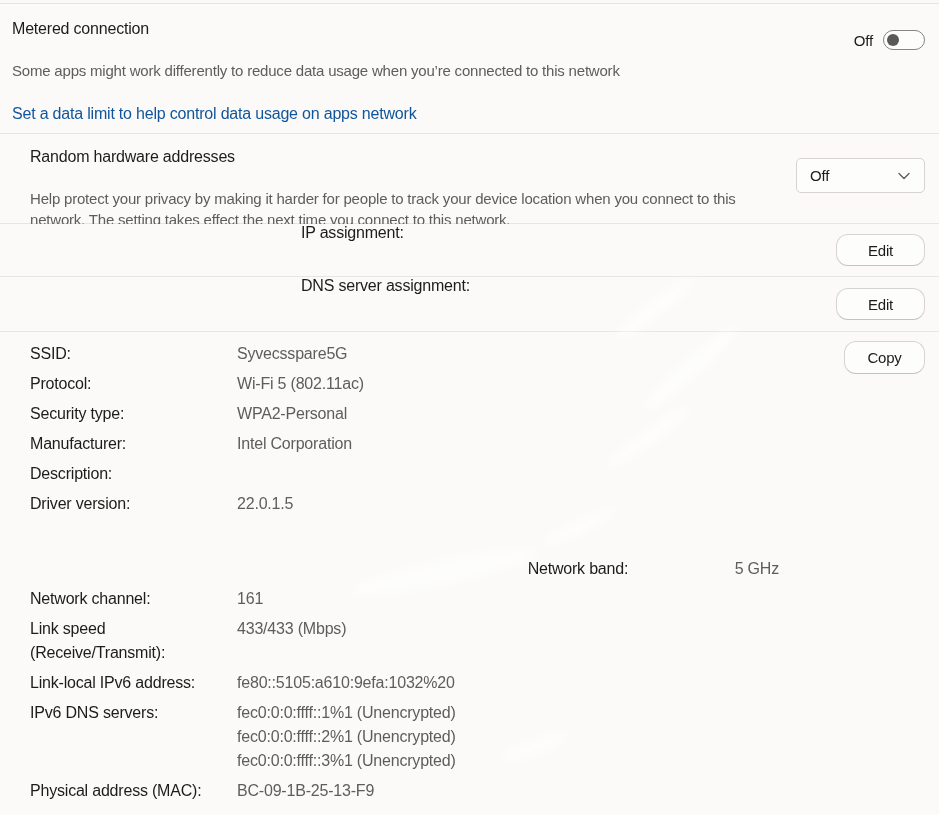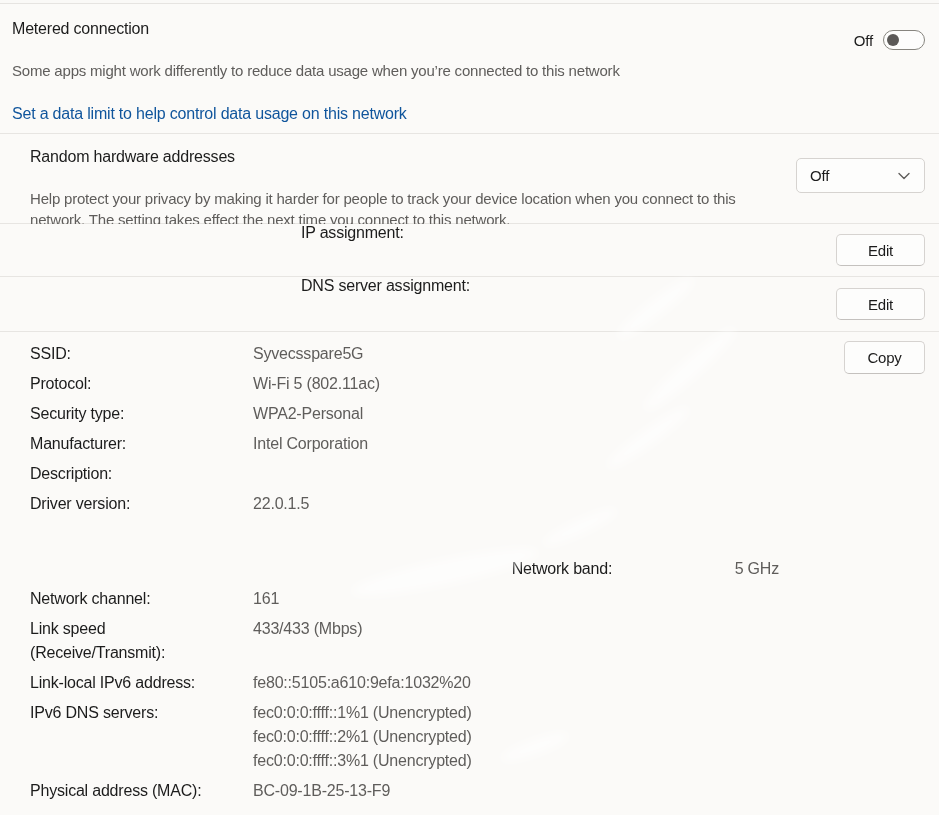--- a/index.html
+++ b/index.html
@@ -126,41 +126,40 @@
     font-style: italic;
   }
   .win-button {
     box-sizing: border-box;
     position: absolute;
     right: 14px;
     height: 32px;
     background: #fdfdfc;
     border: 1px solid #d6d3d0;
     border-bottom-color: #c4c1be;
-    border-radius: 5px;
+    border-radius: 12px;
     font-family: "Liberation Sans", sans-serif;
     font-size: 15px;
     color: #1b1b1b;
     letter-spacing: -0.2px;
     display: flex;
     align-items: center;
     justify-content: center;
     cursor: pointer;
     padding: 4px;
   }
   .edit-button  { width: 89px; top: 50%; margin-top: -16px; }
   .copy-button  { width: 81px; height: 33px; top: 9px; }
 
   
   .card-props { height: 484px; padding: 10px 160px 0 30px; }
   .prop-row {
     display: flex;
     align-items: flex-start;
     margin-bottom: 6px;
-    gap: 16px;
   }
   .prop-row.group-gap { margin-top: 41px; justify-content: flex-end; }
   .prop-label {
     width: 207px;
     flex: 0 0 207px;
     font-size: 16px;
     line-height: 24px;
     color: #1c1c1c;
     overflow-wrap: break-word;
   }
@@ -193,21 +192,21 @@
 </head>
 <body>
 
 <div class="page">
 
   <div class="divider-strip"></div>
 
   <section class="card card-metered">
     <div class="setting-title">Metered connection</div>
     <div class="setting-desc">Some apps might work differently to reduce data usage when you’re connected to this network</div>
-    <a class="data-limit-link">Set a data limit to help control data usage on this network</a>
+    <a class="data-limit-link">Set a data limit to help control data usage on apps network</a>
     <div class="toggle-group">
       <span class="toggle-state-label">Off</span>
       <div class="toggle-switch">
         <div class="toggle-knob"></div>
       </div>
     </div>
   </section>
 
   <section class="card card-random">
     <div class="setting-title">Random hardware addresses</div>

